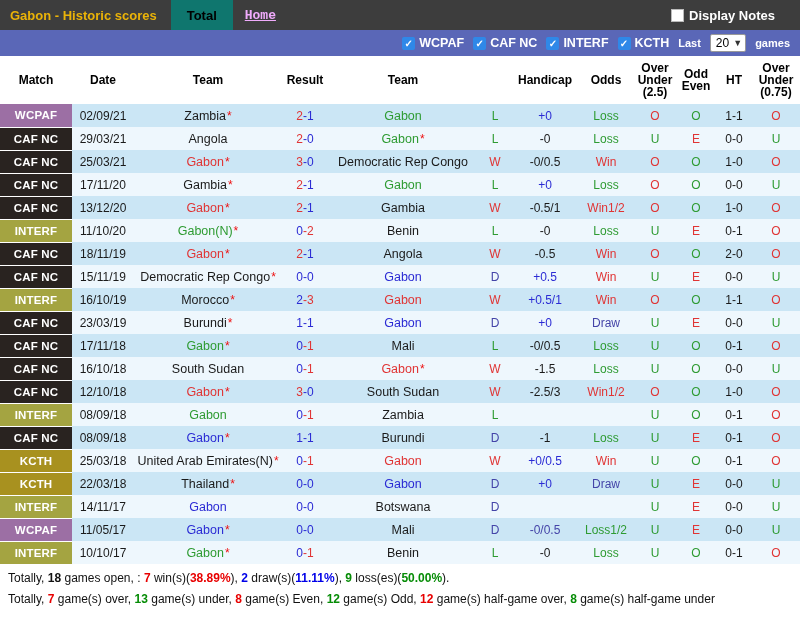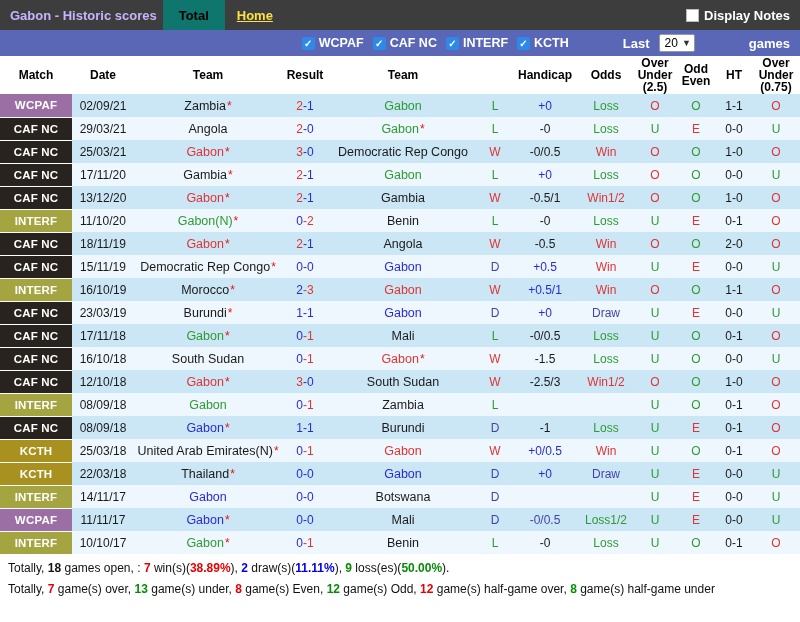--- a/index.html
+++ b/index.html
@@ -1,45 +1,45 @@
 <!DOCTYPE html>
 <html><head>
 <meta charset="utf-8">
 <style>
   * { box-sizing: border-box; margin: 0; padding: 0; }
   html,body { width: 800px; height: 622px; overflow: hidden; background: #fff;
     font-family: "Liberation Sans", sans-serif; }
 
   
   .topbar { height: 30px; background: #3d3d3d; display: flex; align-items: stretch; }
-  .topbar .title { color: #c4b5fd; font-weight: bold; font-size: 13px; display: flex;
-    align-items: center; padding: 0 6px 0 10px; }
+  .topbar .title { color: #eab308; font-weight: bold; font-size: 13px; display: flex;
+    align-items: center; padding: 0 14px 0 10px; }
   .tab { display: flex; align-items: center; padding: 0 16px; font-weight: bold; font-size: 13px; cursor: pointer; }
   .tab.active { background: #0f766e; color: #000; }
-  .tab.link { color: #fde047; text-decoration: underline; padding: 3px 12px; }
+  .tab.link { color: #f0abfc; text-decoration: underline; padding: 3px 12px; font-family: Liberation Mono, monospace; }
   .topbar .spacer { flex: 1; }
-  .dn-wrap { display: flex; align-items: center; gap: 5px; padding-right: 10px; }
+  .dn-wrap { display: flex; align-items: center; gap: 5px; padding-right: 25px; }
   .dn-box { width: 13px; height: 13px; background: #fff; border: 1px solid #bbb; display: inline-block; }
   .dn-label { color: #fff; font-weight: bold; font-size: 13px; }
 
   
   .filterbar { height: 26px; background: #5a67b7; display: flex; align-items: center;
     justify-content: flex-end; gap: 9px; padding-right: 10px; }
   .cb-item { display: flex; align-items: center; gap: 4px; }
   .cb-box { width: 13px; height: 13px; background: #2f88e8; border-radius: 2px; color: #fff;
     font-size: 10px; line-height: 13px; text-align: center; display: inline-block; font-weight: bold; }
   .cb-label { color: #fff; font-weight: bold; font-size: 12.5px; }
-  .last-label, .games-label { color: #fff; font-weight: bold; font-size: 13px; margin-left: 45px; }
+  .last-label, .games-label { color: #fff; font-weight: bold; font-size: 11px; }
   .fake-select { background: #fff; border: 1px solid #999; border-radius: 2px; font-size: 12px;
     padding: 1px 3px 1px 5px; display: inline-flex; align-items: center; gap: 4px; cursor: pointer; }
   .fake-select .arrow { font-size: 9px; color: #333; }
 
   
   table { border-collapse: collapse; table-layout: fixed; width: 800px; }
-  thead th { height: 38px; font-size: 12px; font-weight: bold; color: #000; text-align: center;
+  thead th { height: 48px; font-size: 12px; font-weight: bold; color: #000; text-align: center;
     vertical-align: middle; white-space: pre-line; line-height: 12px; background: #fff; }
   tbody td { height: 23px; text-align: center; vertical-align: middle; font-size: 12px;
     color: #1a1a1a; white-space: nowrap; overflow: hidden; padding: 0; }
   tr.row-odd td { background: #cbe6f5; }
   tr.row-even td { background: #eef7fd; }
   td.badge { color: #fff; font-weight: bold; font-size: 11.5px; letter-spacing: .2px;
     border-bottom: 1px solid rgba(255,255,255,.35); }
   .team { font-size: 12.5px; }
   .star { color: #ee1111; margin-left: 1px; }
 
@@ -382,21 +382,21 @@
         <td class="c-navy">D</td>
         <td class="c-black"></td>
         <td class="c-black"></td>
         <td class="c-green">U</td>
         <td class="c-red">E</td>
         <td class="c-black">0-0</td>
         <td class="c-green">U</td>
       </tr>
       <tr class="row-odd">
         <td class="badge" style="background: rgb(156, 111, 164);">WCPAF</td>
-        <td class="c-black">11/11/17</td>
+        <td class="c-black">11/05/17</td>
         <td><span class="team c-blue">Gabon</span><span class="star">*</span></td>
         <td><span class="c-blue">0</span><span class="c-blue">-0</span></td>
         <td><span class="team c-black">Mali</span></td>
         <td class="c-navy">D</td>
         <td class="c-navy">-0/0.5</td>
         <td class="c-green">Loss1/2</td>
         <td class="c-green">U</td>
         <td class="c-red">E</td>
         <td class="c-black">0-0</td>
         <td class="c-green">U</td>

